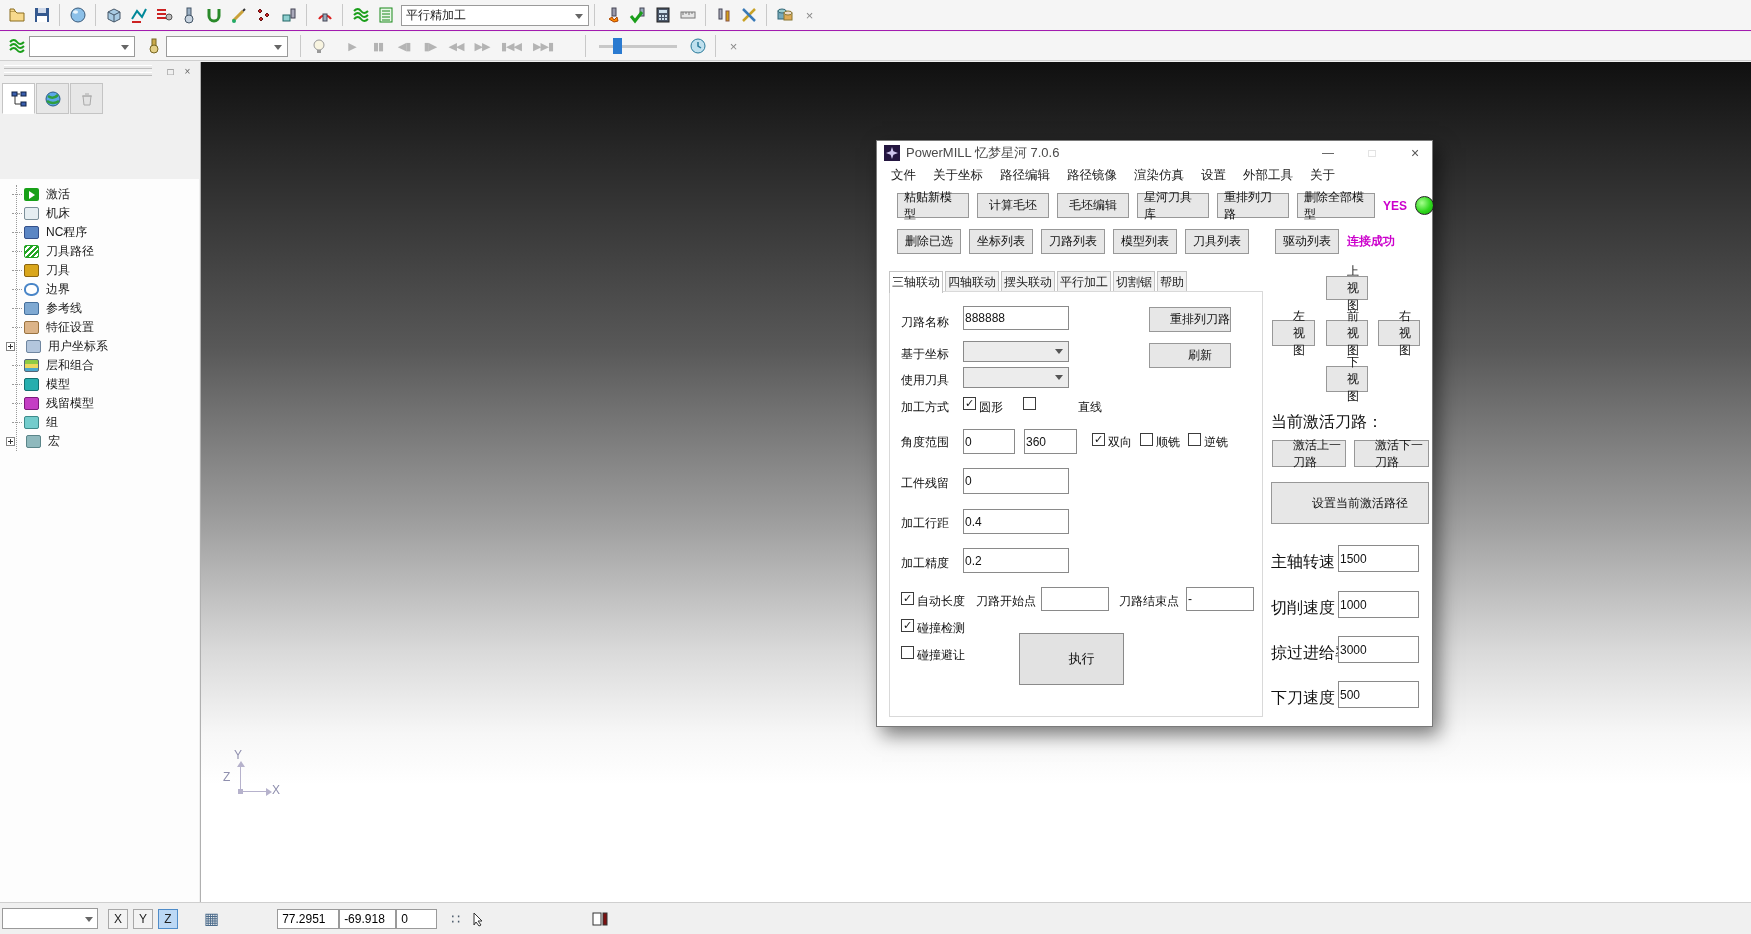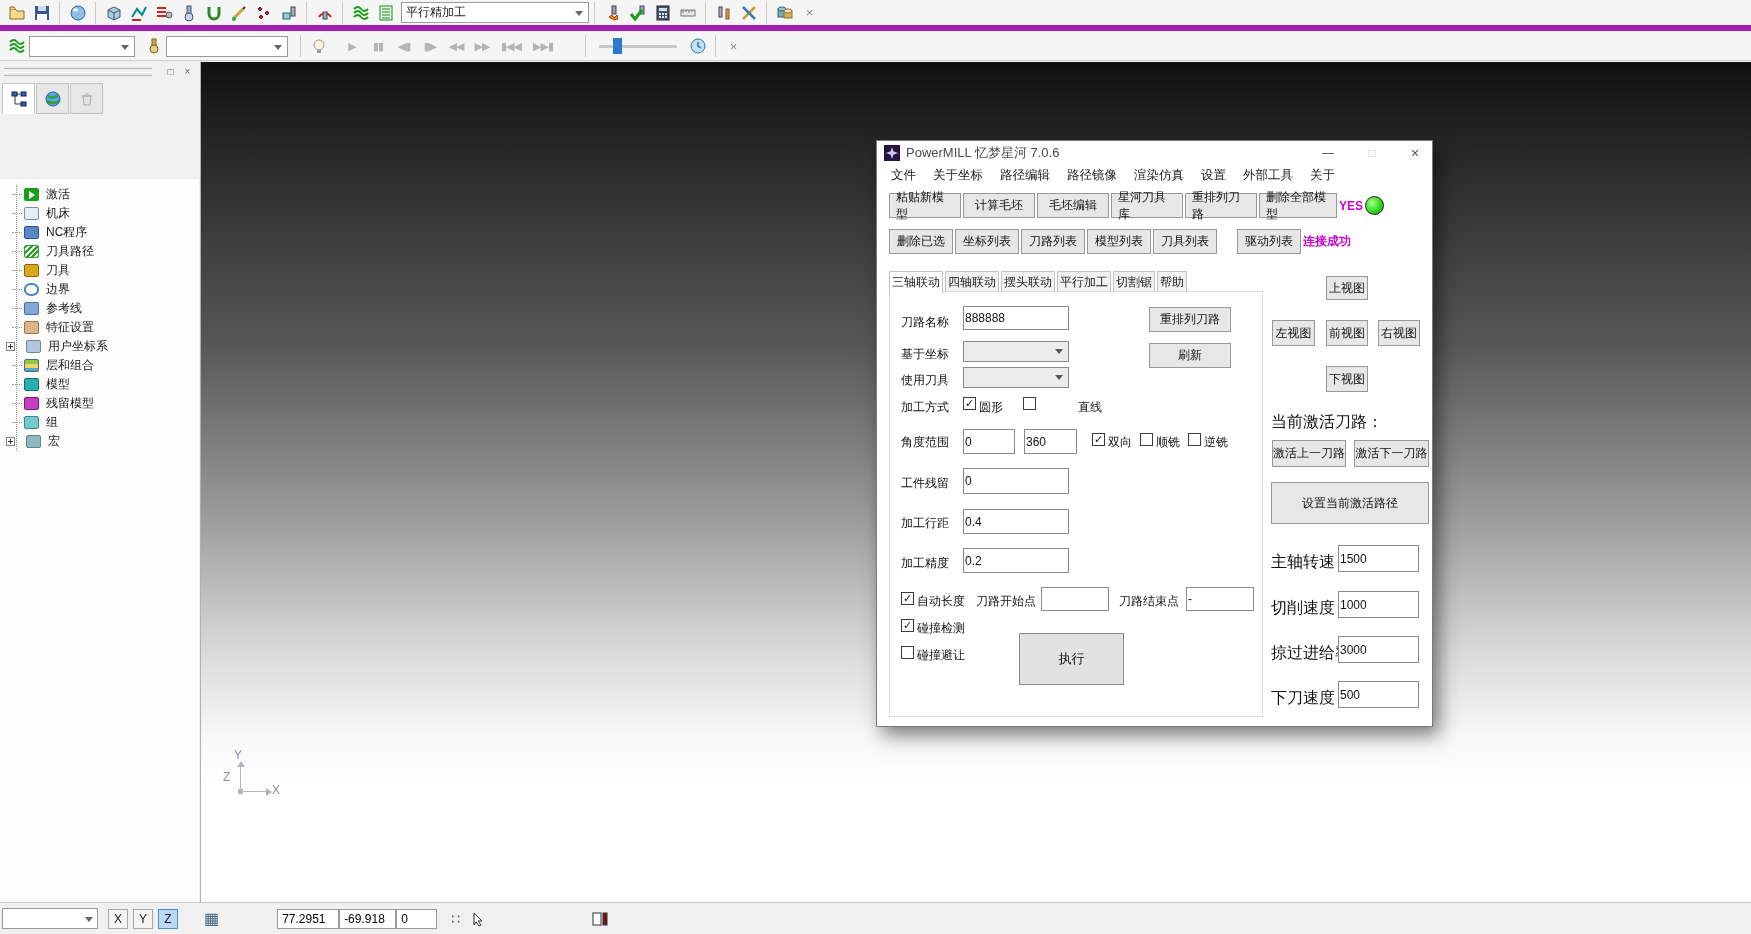--- a/index.html
+++ b/index.html
@@ -4,21 +4,21 @@
 <style>
   * { box-sizing: border-box; margin: 0; padding: 0; }
   html,body { width:1751px; height:934px; }
   body {
     position: relative; overflow: hidden;
     font-family: "Liberation Sans", sans-serif;
     background: #f0f0f0; font-size: 12px; color:#222;
   }
   
   .tb { position:absolute; left:0; right:0; display:flex; align-items:center; background:#f5f5f5; padding-left:4px; }
-  .tb1 { top:0; height:31px; border-bottom:6px solid #a21caf; }
+  .tb1 { top:0; height:31px; border-bottom:1px solid #a21caf; }
   .tb2 { top:32px; height:29px; border-bottom:1px solid #cfcfcf; }
   .sep { width:1px; height:22px; background:#c9c9c9; margin:0 5px; flex:none; }
   .tbi { width:25px; height:25px; display:flex; align-items:center; justify-content:center; flex:none; border-radius:2px; }
   .tbi.textico { font-size:13px; color:#8a8a8a; }
   .combo { height:21px; background:#fff; border:1px solid #9a9a9a; display:flex; align-items:center; padding:0 4px; position:relative; flex:none; }
   .combo .chev { position:absolute; right:5px; top:8px; width:0; height:0; border-left:4px solid transparent; border-right:4px solid transparent; border-top:5px solid #666; }
   .combo.strategy { width:188px; margin-left:3px; }
   .combo.small1 { width:106px; }
   .combo.small2 { width:122px; }
   .pb { color:#b4b4b4; font-size:11px; letter-spacing:-1px; width:26px; text-align:center; flex:none; }
@@ -57,22 +57,22 @@
   .axis-line { position:absolute; background:#b6b2cc; }
   .axis-arrow-up { position:absolute; width:0; height:0; border-left:4px solid transparent; border-right:4px solid transparent; border-bottom:6px solid #b6b2cc; }
   .axis-arrow-right { position:absolute; width:0; height:0; border-top:4px solid transparent; border-bottom:4px solid transparent; border-left:6px solid #b6b2cc; }
   
   .dialog { position:absolute; left:876px; top:140px; width:557px; height:587px; background:#fff; border:1px solid #7a7a7a; box-shadow:6px 8px 18px rgba(0,0,0,.5); z-index:50; }
   .dtitle { height:24px; display:flex; align-items:center; padding-left:7px; background:#fff; }
   .dtitle .txt { font-size:13px; color:#4a4a4a; margin-left:6px; }
   .winbtn { position:absolute; top:3px; width:18px; height:18px; display:flex; align-items:center; justify-content:center; font-size:12px; color:#555; }
   .winbtn.max { color:#c9c9c9; }
   .dmenu { height:20px; display:flex; align-items:center; gap:17px; padding-left:14px; font-size:12.5px; color:#1a1a1a; }
-  .btn { background:#e7e7e7; border:1px solid #989898; display:flex; align-items:center; justify-content:center; font-size:12px; color:#111; position:absolute; }
-  .brow { position:absolute; display:flex; gap:2px; left:12px; }
+  .btn { background:#e7e7e7; border:1px solid #989898; display:flex; align-items:center; justify-content:center; font-size:12px; color:#111; position:absolute;padding-left:20px; }
+  .brow { position:absolute; display:flex; gap:8px; left:20px; }
   .brow .btn { position:static; height:25px; padding:0 6px; }
   .magenta { color:#cc00cc; font-weight:bold; }
   .lamp { width:19px; height:19px; border-radius:50%; border:1px solid #222; background:radial-gradient(circle at 35% 35%, #a6ff8e 0%, #30d81e 55%, #16a50c 100%); }
   .dtabs { position:absolute; left:12px; top:130px; display:flex; }
   .dtab { height:21px; padding:0 2px; display:flex; align-items:center; font-size:12px; border:1px solid #c4c4c4; border-bottom:none; background:#f1f1f1; margin-right:2px; position:relative; }
   .dtab.active { background:#fff; height:22px; z-index:3; }
   .gbox { position:absolute; left:12px; top:150px; width:374px; height:426px; border:1px solid #d9d9d9; background:#fff; }
   .flabel { position:absolute; font-size:12px; color:#111; }
   .inp { position:absolute; border:1px solid #8a8a8a; background:#fff; font-size:12px; padding:0 1px; font-family:"Liberation Sans",sans-serif; color:#111; }
   .dsel { position:absolute; height:21px; background:#ececec; border:1px solid #8a8a8a; }

